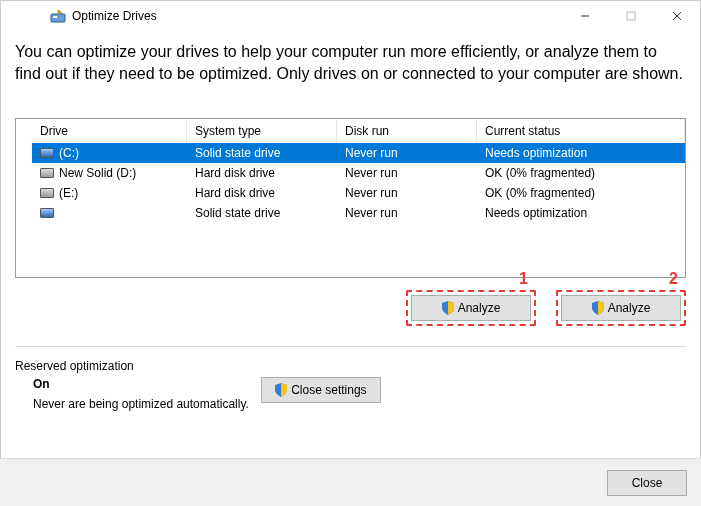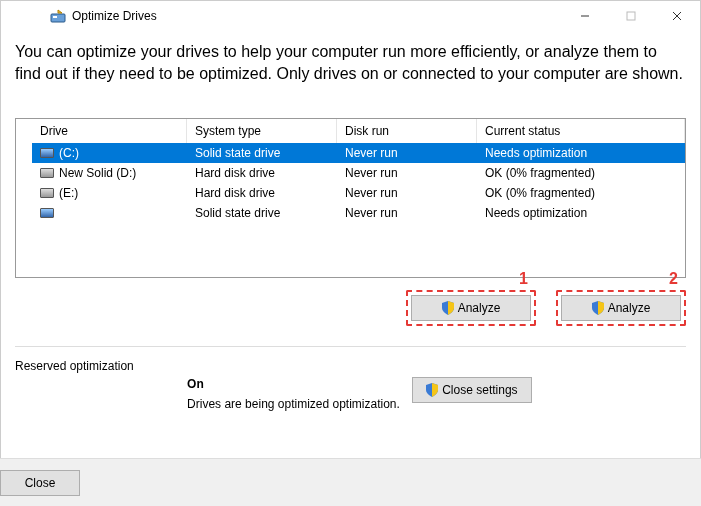--- a/index.html
+++ b/index.html
@@ -115,36 +115,36 @@
   position: absolute;
   top: -22px;
   right: 6px;
   color: #e53935;
   font-weight: bold;
   font-size: 16px;
 }
 .divider { height: 1px; background: #ddd; margin: 20px 0 12px 0; }
 .sched-row {
   display: flex;
-  justify-content: center;
+  justify-content: flex-start;
   align-items: flex-start;
   gap: 12px;
 }
 .sched-info { padding-left: 18px; font-size: 12px; }
 .sched-info .bold { font-weight: bold; margin-bottom: 6px; }
 .sched-info div { margin-bottom: 4px; }
 .footer {
   position: absolute;
   bottom: 0; left: 0; right: 0;
   height: 48px;
   background: #f0f0f0;
   border-top: 1px solid #ddd;
   display: flex;
   align-items: center;
-  justify-content: flex-start;
+  justify-content: flex-end;
   padding-right: 14px;
 }
 .footer .btn { min-width: 80px; background: #e1e1e1; }
 </style>
 </head>
 <body>
 
 <div class="titlebar">
   <span class="app-icon">
     <svg viewBox="0 0 16 16" width="16" height="16">
@@ -251,21 +251,21 @@
     </div>
   </div>
 
   <div class="divider"></div>
 
   <div class="section-label">Reserved optimization</div>
 
   <div class="sched-row">
     <div class="sched-info">
       <div class="bold">On</div>
-      <div>Drives are being optimized optimization.</div>
+      <div>Never are being optimized automatically.</div>
     </div>
     <button class="btn wide">
       <span class="shield">
         <svg viewBox="0 0 12 14" width="12" height="14">
             <path d="M6 0 L12 2 V7 C12 11 6 14 6 14 C6 14 0 11 0 7 V2 Z" fill="#3a7bd5"></path>
             <path d="M6 0 L12 2 V7 C12 11 6 14 6 14 V0 Z" fill="#f5c518"></path>
           </svg>
       </span>
       <span>Close settings</span>
     </button>

